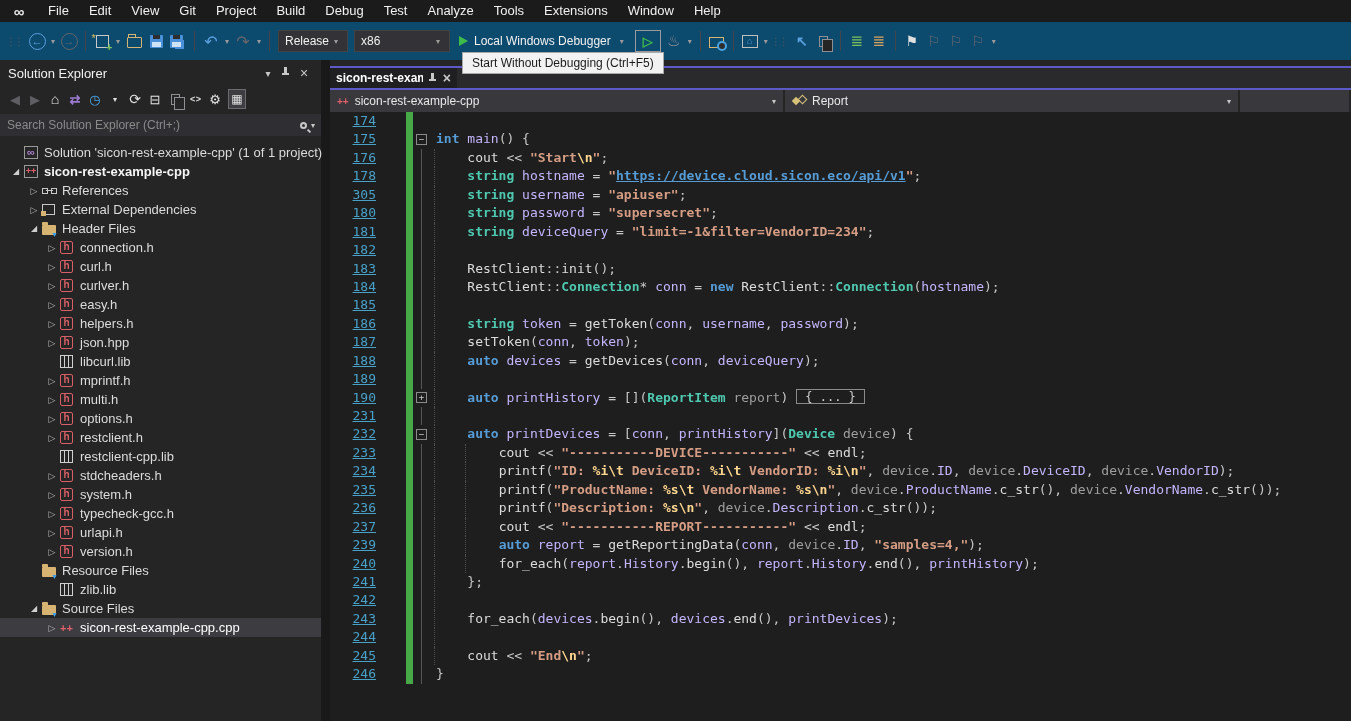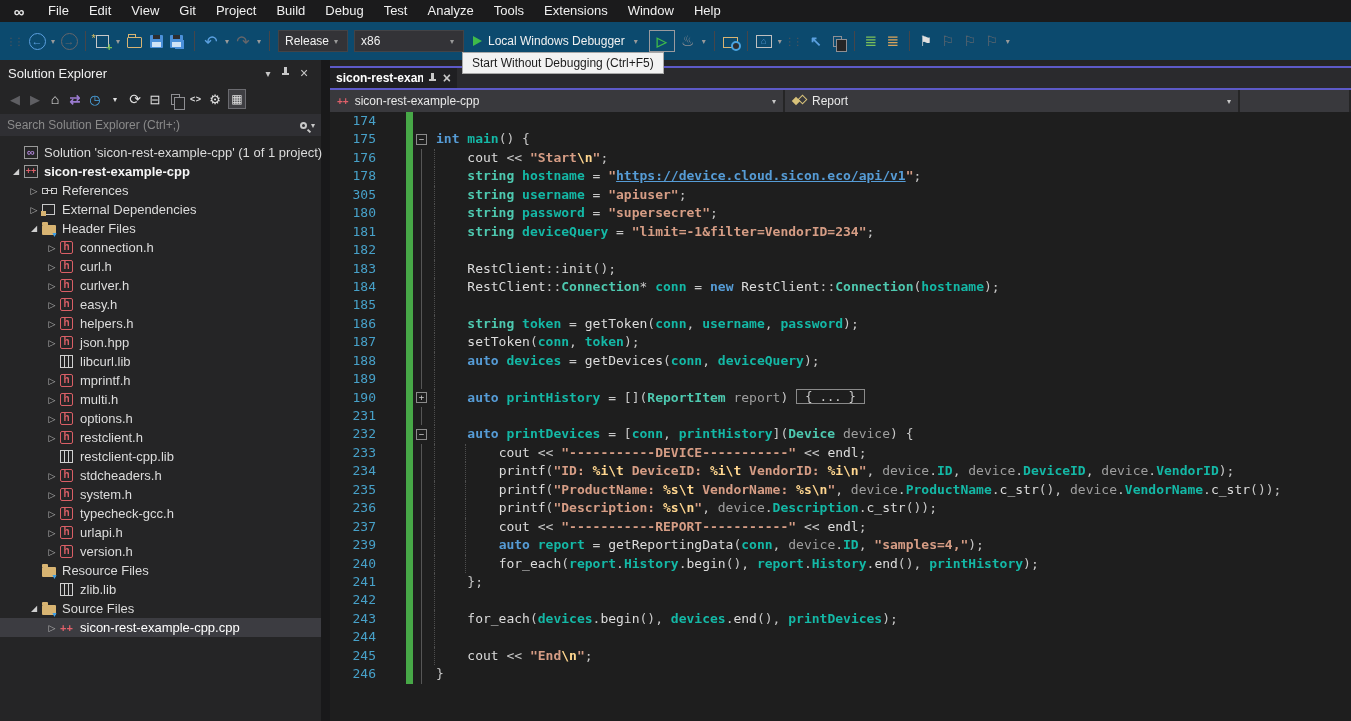--- a/index.html
+++ b/index.html
@@ -150,36 +150,36 @@
   .nav-combo .gi-caret { color:#c8c8c8; font-size:8px; }
   .ic-struct { width:14px; height:12px; position:relative; flex:none; }
   .ic-struct::before { content:''; position:absolute; left:1px; top:3px; width:6px; height:6px;
                        background:#d8c27a; transform:rotate(45deg); }
   .ic-struct::after { content:''; position:absolute; left:7px; top:1px; width:5px; height:5px;
                       border:1.5px solid #d8c27a; transform:rotate(45deg); }
   .code-area { position:absolute; left:0; top:52px; width:1021px; height:609px; background:#1e1e1e;
                overflow:hidden; }
   .code-line { display:flex; height:18.45px; line-height:18.45px;
                font-family:"DejaVu Sans Mono", monospace; font-size:13px; white-space:pre; }
-  .ln { width:62px; text-align:right; padding-right:16px; color:#47a1c9; flex:none; }
+  .ln { width:62px; text-align:right; padding-right:16px; color:#47a1c9; flex:none;text-decoration:underline; }
   .chg { width:7px; background:#47a847; flex:none; margin-left:14px; }
   .outl { width:18px; flex:none; position:relative; }
   .outl.line::before { content:''; position:absolute; left:8px; top:0; bottom:0; width:1px; background:#565656; }
   .foldbtn { position:absolute; left:3px; top:3.5px; width:11px; height:11px; border:1px solid #8a8a8a;
              background:#1e1e1e; color:#cccccc; font-size:9px; line-height:9px; text-align:center; }
   .codewrap { flex:1; position:relative; padding-left:5px; }
   .guide { position:absolute; top:0; bottom:0; width:1px; border-left:1px dotted #4e4e4e; }
   .foldbox { display:inline-block; border:1px solid #8a8a8a; color:#cfcfcf; margin-left:8px; padding:0 8px;
              height:15px; line-height:14px; font-size:12px; vertical-align:1px; }
   .tk-kw { color:#569cd6; font-weight:bold; }
   .tk-ty { color:#4ec9b0; font-weight:bold; }
   .tk-str { color:#d69d85; font-weight:bold; }
   .tk-esc { color:#ffd68f; font-weight:bold; }
   .tk-id { color:#dcdcdc; }
-  .tk-loc { color:#14b8a6; font-weight:bold; }
+  .tk-loc { color:#c4b5fd; font-weight:normal; }
   .tk-par { color:#9f9f9f; }
   .tk-pun { color:#c8c8c8; }
   .tk-lnk { color:#569cd6; font-weight:bold; text-decoration:underline; }
 </style>
 </head>
 <body>
 
 <div class="titlebar">
   <span class="vslogo"></span>
   <span class="menubar">
@@ -232,21 +232,21 @@
   <span class="tsep"></span>
   <span class="tbtn blue gi-undo"></span>
   <span class="tcaret"></span>
   <span class="tbtn dis gi-redo"></span>
   <span class="tcaret"></span>
   <span class="tsep"></span>
   <span class="tb-combo" style="width:70px">
     <span class="lbl">Release</span>
     <span class="tcaret"></span>
   </span>
-  <span class="tb-combo" style="width:110px">
+  <span class="tb-combo" style="width:96px">
     <span class="lbl">x86</span>
     <span class="tcaret"></span>
   </span>
   <span class="dbg-btn">
     <span class="playtri"></span>
     <span>Local Windows Debugger</span>
     <span class="tcaret"></span>
   </span>
   <span class="play-outline"></span>
   <span class="tbtn gi-flame"></span>

